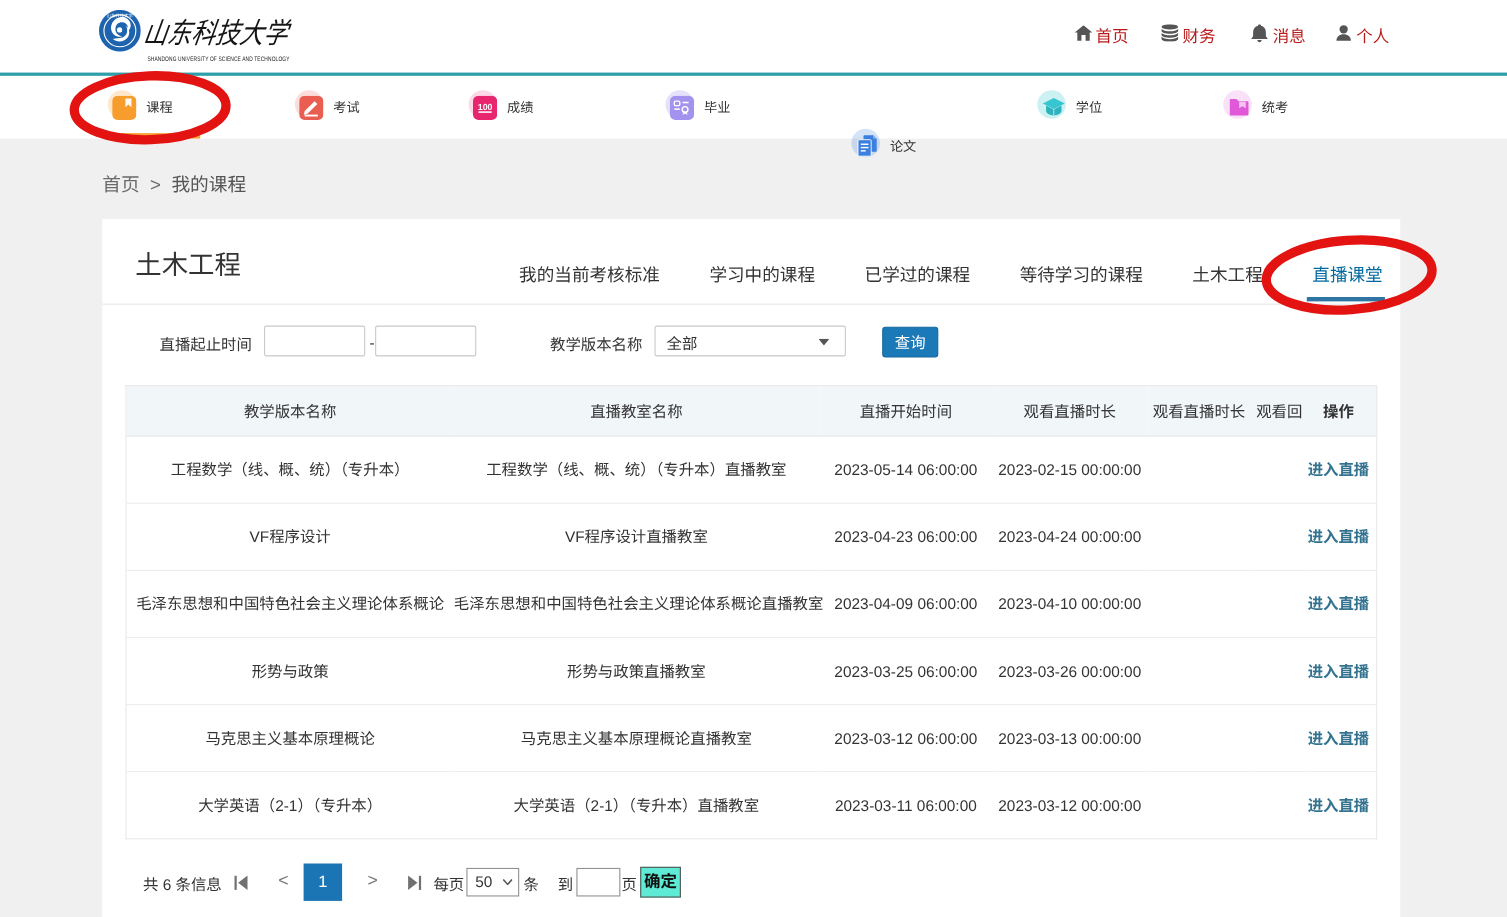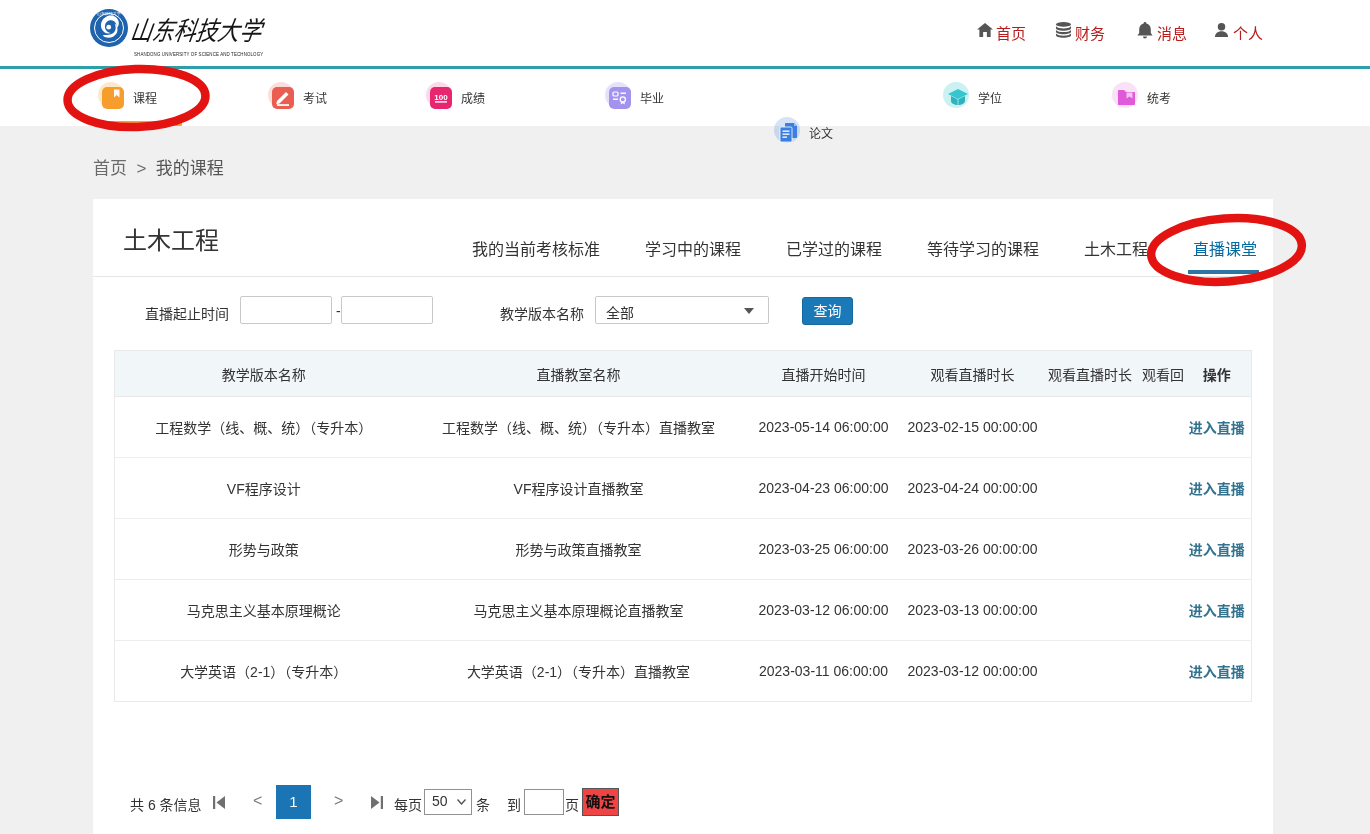--- a/index.html
+++ b/index.html
@@ -226,20 +226,29 @@
     <tr>
           <td>VF程序设计</td>
           <td>VF程序设计直播教室</td>
           <td>2023-04-23 06:00:00</td>
           <td>2023-04-24 00:00:00</td>
           <td></td>
           <td></td>
           <td><span class="lnk">进入直播</span></td>
         </tr>
     <tr>
+          <td>毛泽东思想和中国特色社会主义理论体系概论</td>
+          <td>毛泽东思想和中国特色社会主义理论体系概论直播教室</td>
+          <td>2023-04-09 06:00:00</td>
+          <td>2023-04-10 00:00:00</td>
+          <td></td>
+          <td></td>
+          <td><span class="lnk">进入直播</span></td>
+        </tr>
+    <tr>
           <td>形势与政策</td>
           <td>形势与政策直播教室</td>
           <td>2023-03-25 06:00:00</td>
           <td>2023-03-26 00:00:00</td>
           <td></td>
           <td></td>
           <td><span class="lnk">进入直播</span></td>
         </tr>
     <tr>
           <td>马克思主义基本原理概论</td>
@@ -279,21 +288,21 @@
     <div style="position:absolute;left:331px;top:590px;width:48px;height:26px;border:1px solid #919191;background:#fff;">
       <span style="position:absolute;left:7px;top:3px;font-size:14px;">50</span>
       <svg style="position:absolute;right:5px;top:9px;" width="9" height="6" viewBox="0 0 9 6">
           <path d="M0.5 0.5 L4.5 5 L8.5 0.5" fill="none" stroke="#555" stroke-width="1.4"></path>
         </svg>
     </div>
     <span style="position:absolute;left:383px;top:595px;">条</span>
     <span style="position:absolute;left:414px;top:595px;">到</span>
     <div style="position:absolute;left:431px;top:590px;width:40px;height:26px;border:1px solid #919191;background:#fff;"></div>
     <span style="position:absolute;left:472px;top:595px;">页</span>
-    <div style="position:absolute;left:489px;top:589px;width:37px;height:28px;border:1px solid #555;background:#ef4444;text-align:center;line-height:26px;font-size:15px;color:#111;font-weight:600;">确定</div>
+    <div style="position:absolute;left:489px;top:589px;width:37px;height:28px;border:1px solid #555;background:#5eead4;text-align:center;line-height:26px;font-size:15px;color:#111;font-weight:600;">确定</div>
   </div>
 </div>
 
 <svg class="red-ell" style="left:55px;top:60px;" width="170" height="80" viewBox="0 0 170 80">
   <ellipse cx="81.5" cy="38" rx="69" ry="29" fill="none" stroke="#e31312" stroke-width="8.5" transform="rotate(-2 81.5 38)"></ellipse>
 </svg>
 <svg class="red-ell" style="left:1138px;top:210px;" width="185" height="84" viewBox="0 0 185 84">
   <ellipse cx="88.5" cy="40" rx="75.5" ry="31.5" fill="none" stroke="#e31312" stroke-width="8.5" transform="rotate(-4 88.5 40)"></ellipse>
 </svg>
 

